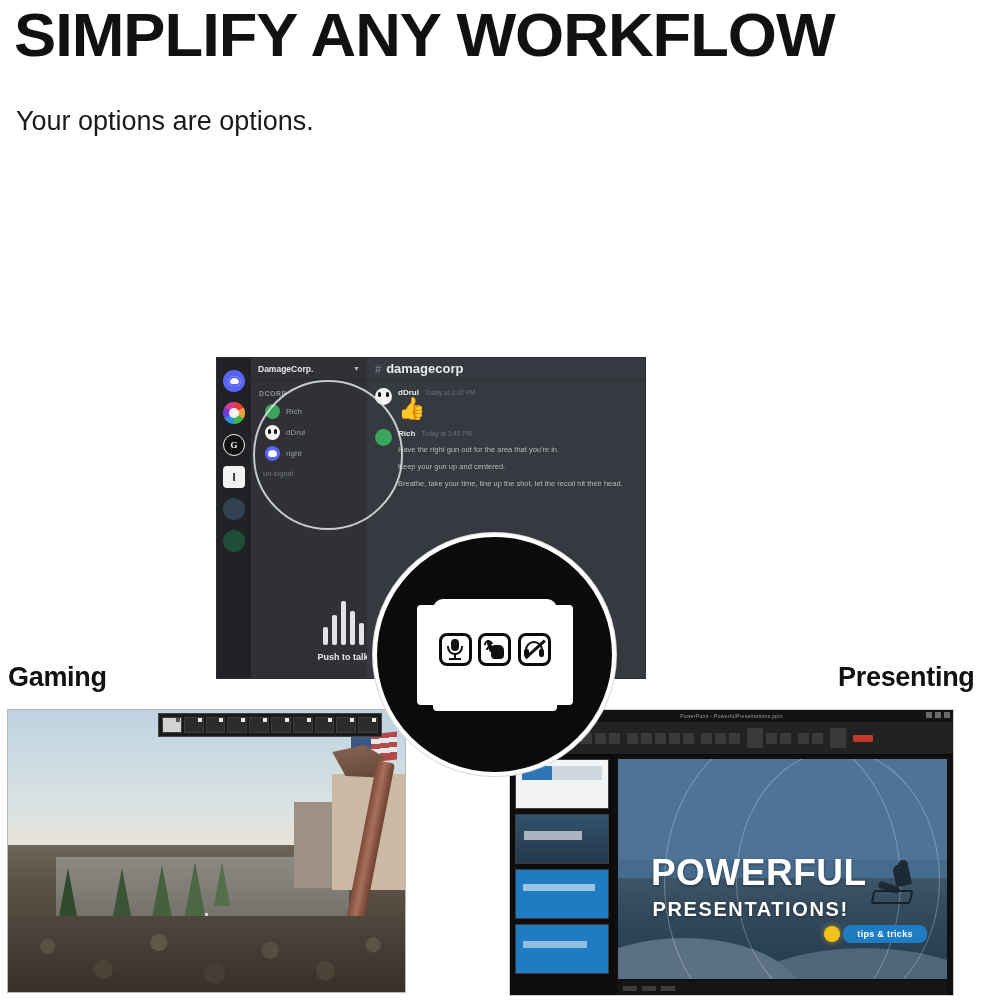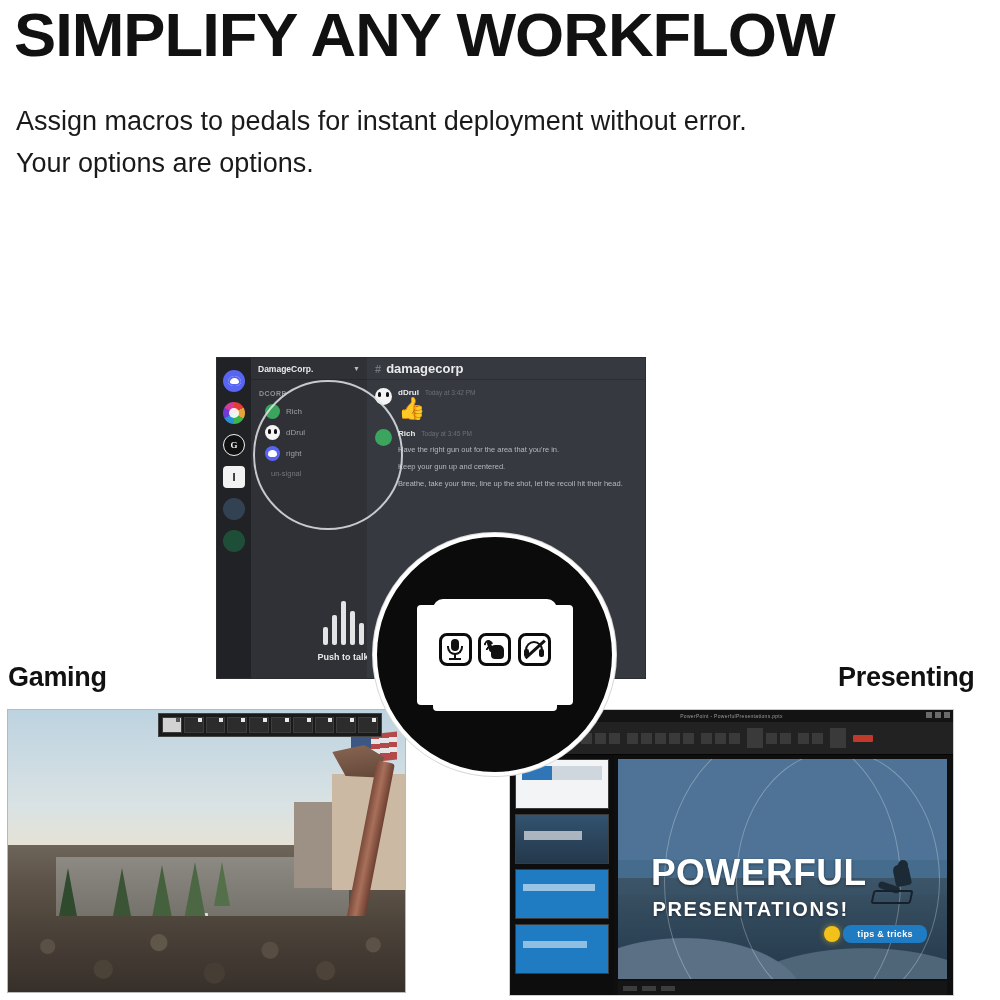--- a/index.html
+++ b/index.html
@@ -77,21 +77,21 @@
   .dc-av.white::before,.dc-av.white::after{
     content:""; position:absolute; top:4px; width:3px;height:5px;background:#111;border-radius:2px;
   }
   .dc-av.white::before{ left:3px; } .dc-av.white::after{ right:3px; }
   .dc-av.blurple { background:#5865f2; }
   .dc-av.blurple::after{
     content:""; position:absolute; left:3px; top:4px; width:9px;height:7px;background:#fff;
     border-radius:50% 50% 45% 45%/60% 60% 40% 40%;
   }
   .dc-uname { font-size:8px; color:#9aa0a6; }
-  .dc-chan { font-size:7.5px; color:#72767d; padding:5px 0 0 20px; }
+  .dc-chan { font-size:7.5px; color:#72767d; padding:5px 0 0 12px; }
 
   .dc-main { position:absolute; left:150px; top:0; right:0; height:100%; background:#36393f; }
   .dc-chan-hd { height:22px; display:flex; align-items:center; gap:5px; padding:0 8px; border-bottom:1px solid #2c2e33; }
   .dc-hash { color:#72767d; font-size:11px; font-weight:600; }
   .dc-chan-title { font-size:13px; font-weight:700; color:#e9eaeb;text-align:right; }
   .dc-msg { display:flex; gap:6px; padding:8px 8px 0 8px; }
   .dc-msg-av { width:17px; height:17px; border-radius:50%; flex:none; position:relative; }
   .dc-msg-body { flex:1; min-width:0; }
   .dc-msg-hd { display:flex; align-items:baseline; gap:6px; }
   .dc-msg-user { font-size:8px; font-weight:700; color:#e9eaeb; }
@@ -262,21 +262,20 @@
   .ic-hs .ear { position:absolute; top:11px; width:5px;height:8px;background:#111;border-radius:2px;}
   .ic-hs .ear.l{ left:1px; } .ic-hs .ear.r{ right:1px; }
   .ic-hs .slash{ position:absolute; left:-1px; top:10px; width:26px;height:2.5px;background:#111; transform:rotate(-42deg); transform-origin:center;}
 </style>
 </head>
 <body>
 
 <div class="headline">SIMPLIFY ANY WORKFLOW</div>
 
 <div class="subhead">
-  <div>Assign macros to pedals for instant deployment without error.</div>
   <div>Your options are options.</div>
 </div>
 
 <div class="cap" id="cap-discord">Discord</div>
 <div class="cap" id="cap-gaming">Gaming</div>
 <div class="cap" id="cap-present">Presenting</div>
 
 <div class="discord">
 
   <div class="dc-guilds">

